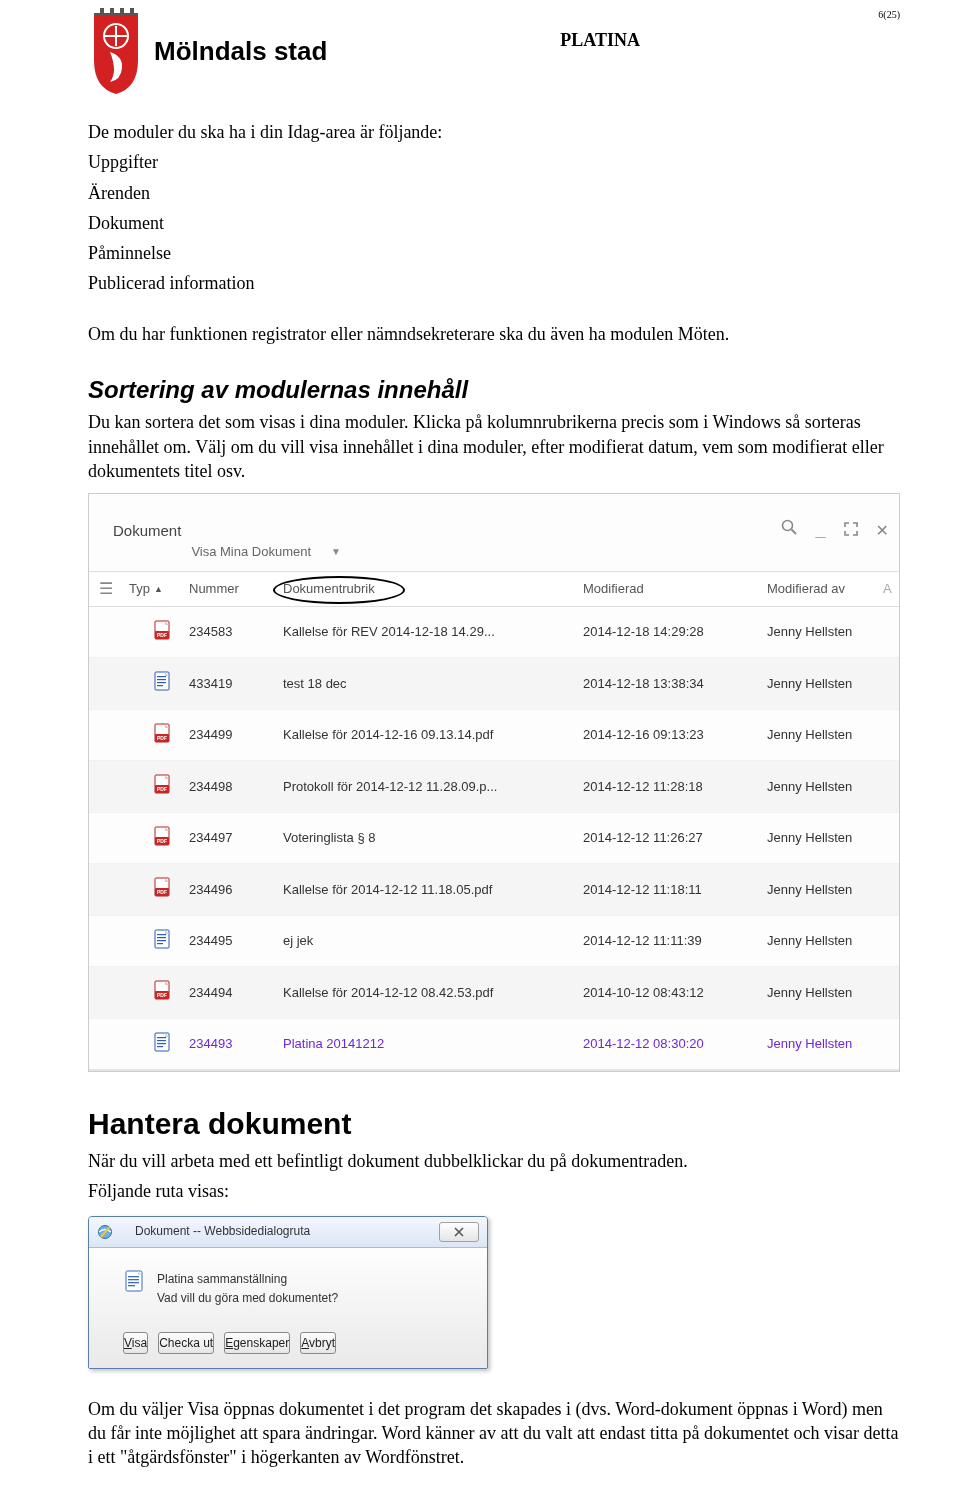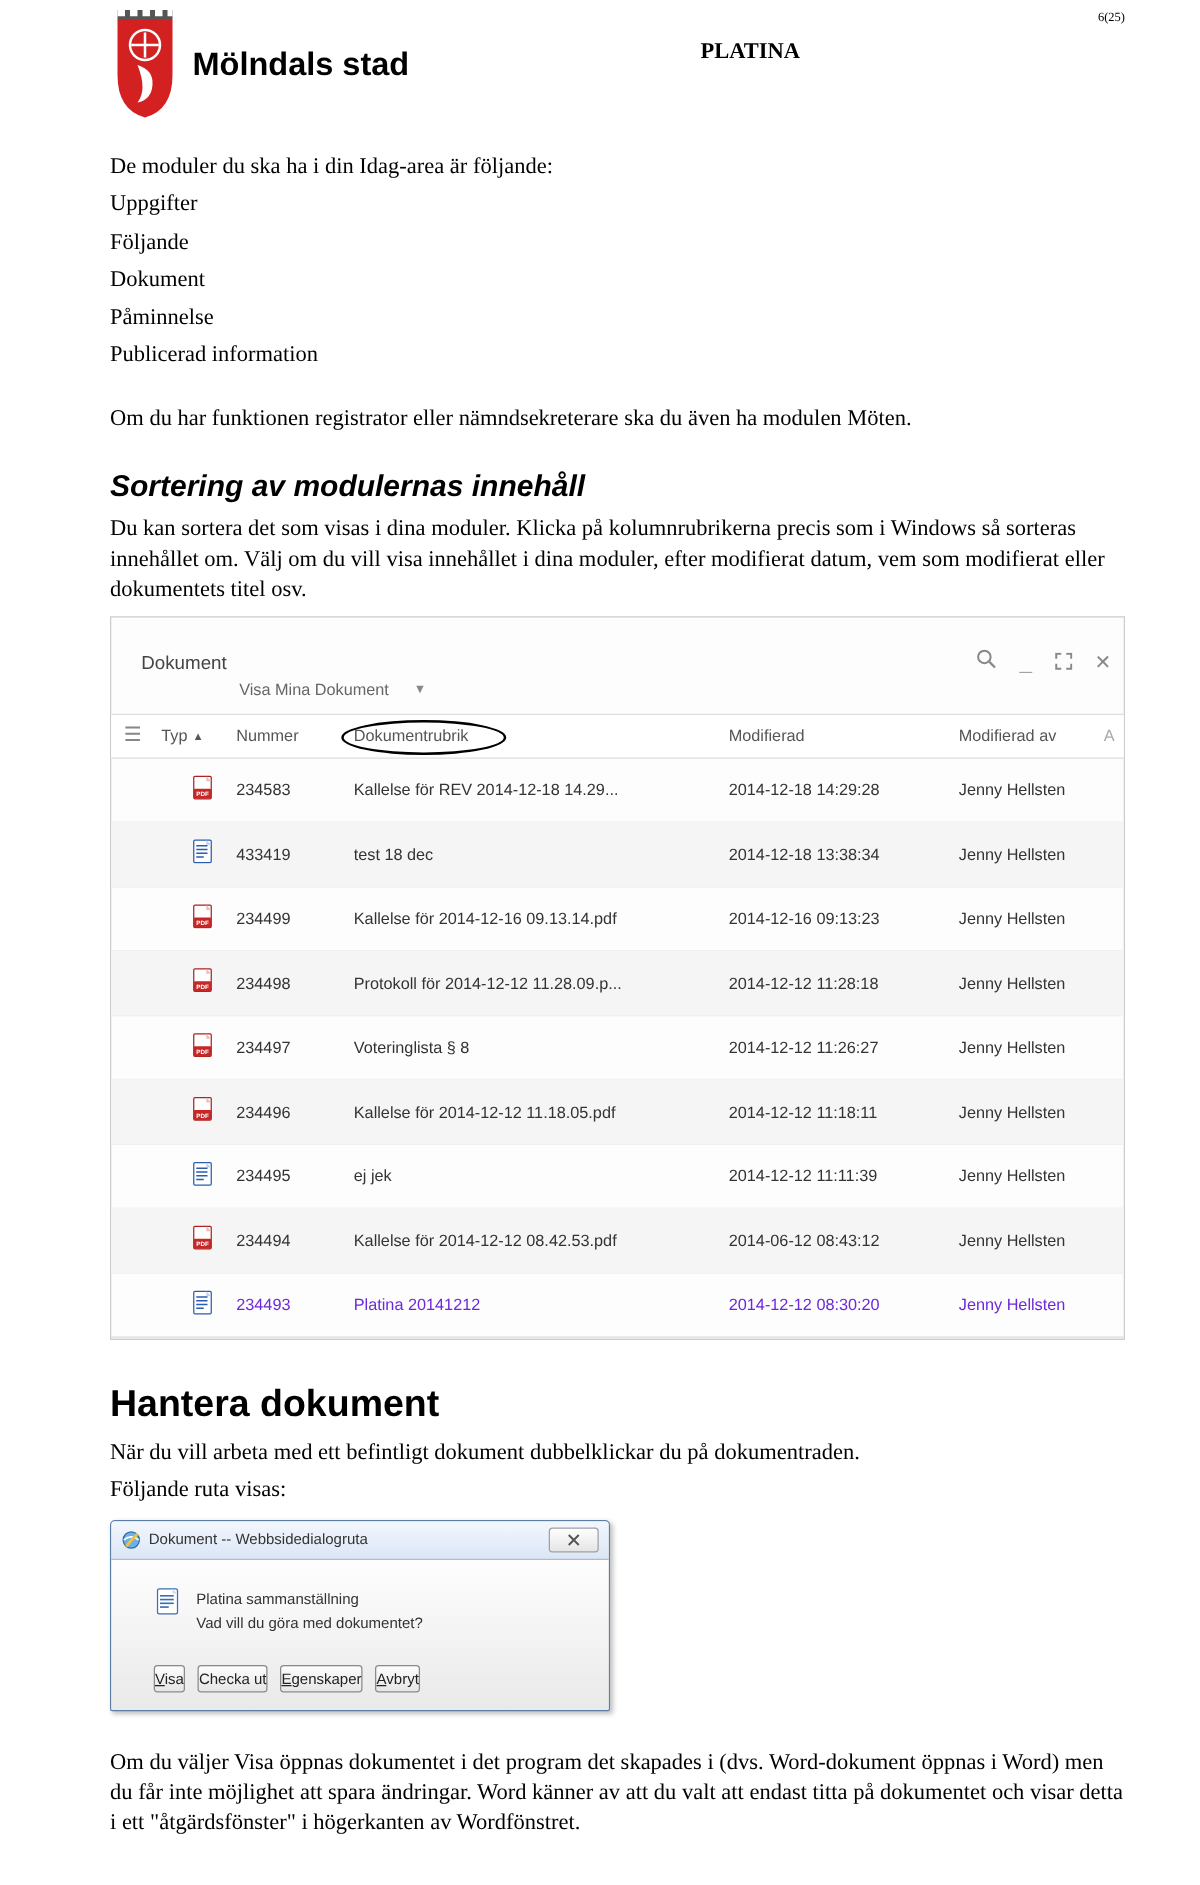--- a/index.html
+++ b/index.html
@@ -35,21 +35,21 @@
   .circled::after { content: ""; position: absolute; left: -10px; top: -4px; width: 128px; height: 24px; border: 2px solid #000; border-radius: 50%; }
   .drag-handle { color: #aaa; font-size: 13px; text-align: right; padding-right: 4px; }
   .panel-row { display: grid; grid-template-columns: 36px 60px 94px 300px 184px 1fr 12px; align-items: center; padding: 13px 4px; font-size: 13px; color: #333; border-bottom: 1px solid #f1f1f1; }
   .panel-row.alt { background: #f5f5f5; }
   .panel-row.last { border-bottom: 2px solid #e5e5e5; color: #6d28d9; }
   .file-icon { width: 18px; height: 20px; }
   .icon-cell { padding-left: 24px; }
 
   
   .dialog-shot { width: 400px; border: 1px solid #5b7ea8; border-radius: 4px 4px 2px 2px; background: #ececec; font-family: "Segoe UI", Arial, sans-serif; font-size: 12px; margin-top: 12px; box-shadow: 2px 2px 4px rgba(0,0,0,0.25); overflow: hidden; }
-  .dialog-title { background: linear-gradient(#f3f7ff, #dbe6f5); padding: 5px 8px; display: flex; align-items: center; gap: 6px; border-bottom: 1px solid #a9bcd5; }
+  .dialog-title { background: linear-gradient(#f3f7ff, #dbe6f5); padding: 5px 8px; display: flex; align-items: center; gap: 22px; border-bottom: 1px solid #a9bcd5; }
   .ie-icon { width: 16px; height: 16px; }
   .dialog-title-text { flex: 1; color: #333; }
   .dialog-close { width: 40px; height: 20px; background: linear-gradient(#fefefe,#e5e5e5); border: 1px solid #a0a0a0; border-radius: 3px; display: flex; align-items: center; justify-content: center; font-size: 11px; color: #666; }
   .dialog-body { background: linear-gradient(#fefefe,#e9e9e9); padding: 22px 14px 14px 14px; }
   .dialog-body-inner { display: flex; gap: 12px; align-items: flex-start; margin-bottom: 24px; margin-left: 22px; }
   .word-icon { width: 20px; height: 22px; }
   .dialog-text { line-height: 1.6; color: #333; }
   .dialog-buttons { display: flex; gap: 10px; justify-content: flex-start; padding-left: 20px; }
   .dialog-btn { background: linear-gradient(#fdfdfd,#e6e6e6); border: 1px solid #8a8a8a; border-radius: 3px; padding: 3px 0; font-size: 12px; color: #222; text-decoration: underline; text-decoration-color: transparent; }
   .dialog-btn .ul { text-decoration: underline; }
@@ -99,21 +99,21 @@
   <div class="header-right">
     <div class="page-num">6(25)</div>
     <div class="platina">PLATINA</div>
   </div>
 </div>
 
 <div class="content">
 
   <p>De moduler du ska ha i din Idag-area är följande:</p>
   <p class="list-line">Uppgifter</p>
-  <p class="list-line">Följande</p>
+  <p class="list-line">Ärenden</p>
   <p class="list-line">Dokument</p>
   <p class="list-line">Påminnelse</p>
   <p class="list-line">Publicerad information</p>
 
   <div class="spacer"></div>
   <p>Om du har funktionen registrator eller nämndsekreterare ska du även ha modulen Möten.</p>
 
   <h2 class="section">Sortering av modulernas innehåll</h2>
   <p>Du kan sortera det som visas i dina moduler. Klicka på kolumnrubrikerna precis som i Windows så sorteras innehållet om. Välj om du vill visa innehållet i dina moduler, efter modifierat datum, vem som modifierat eller dokumentets titel osv.</p>
 
@@ -231,21 +231,21 @@
           <span>Jenny Hellsten</span>
           <span></span>
         </div>
         <div class="panel-row alt">
           <span></span>
           <span class="icon-cell"><svg class="file-icon" viewBox="0 0 16 20">
               <use href="#pdf-icon"></use>
             </svg></span>
           <span>234494</span>
           <span>Kallelse för 2014-12-12 08.42.53.pdf</span>
-          <span>2014-06-12 08:43:12</span>
+          <span>2014-10-12 08:43:12</span>
           <span>Jenny Hellsten</span>
           <span></span>
         </div>
         <div class="panel-row last">
           <span></span>
           <span class="icon-cell"><svg class="file-icon" viewBox="0 0 16 20">
               <use href="#doc-icon"></use>
             </svg></span>
           <span>234493</span>
           <span>Platina 20141212</span>

